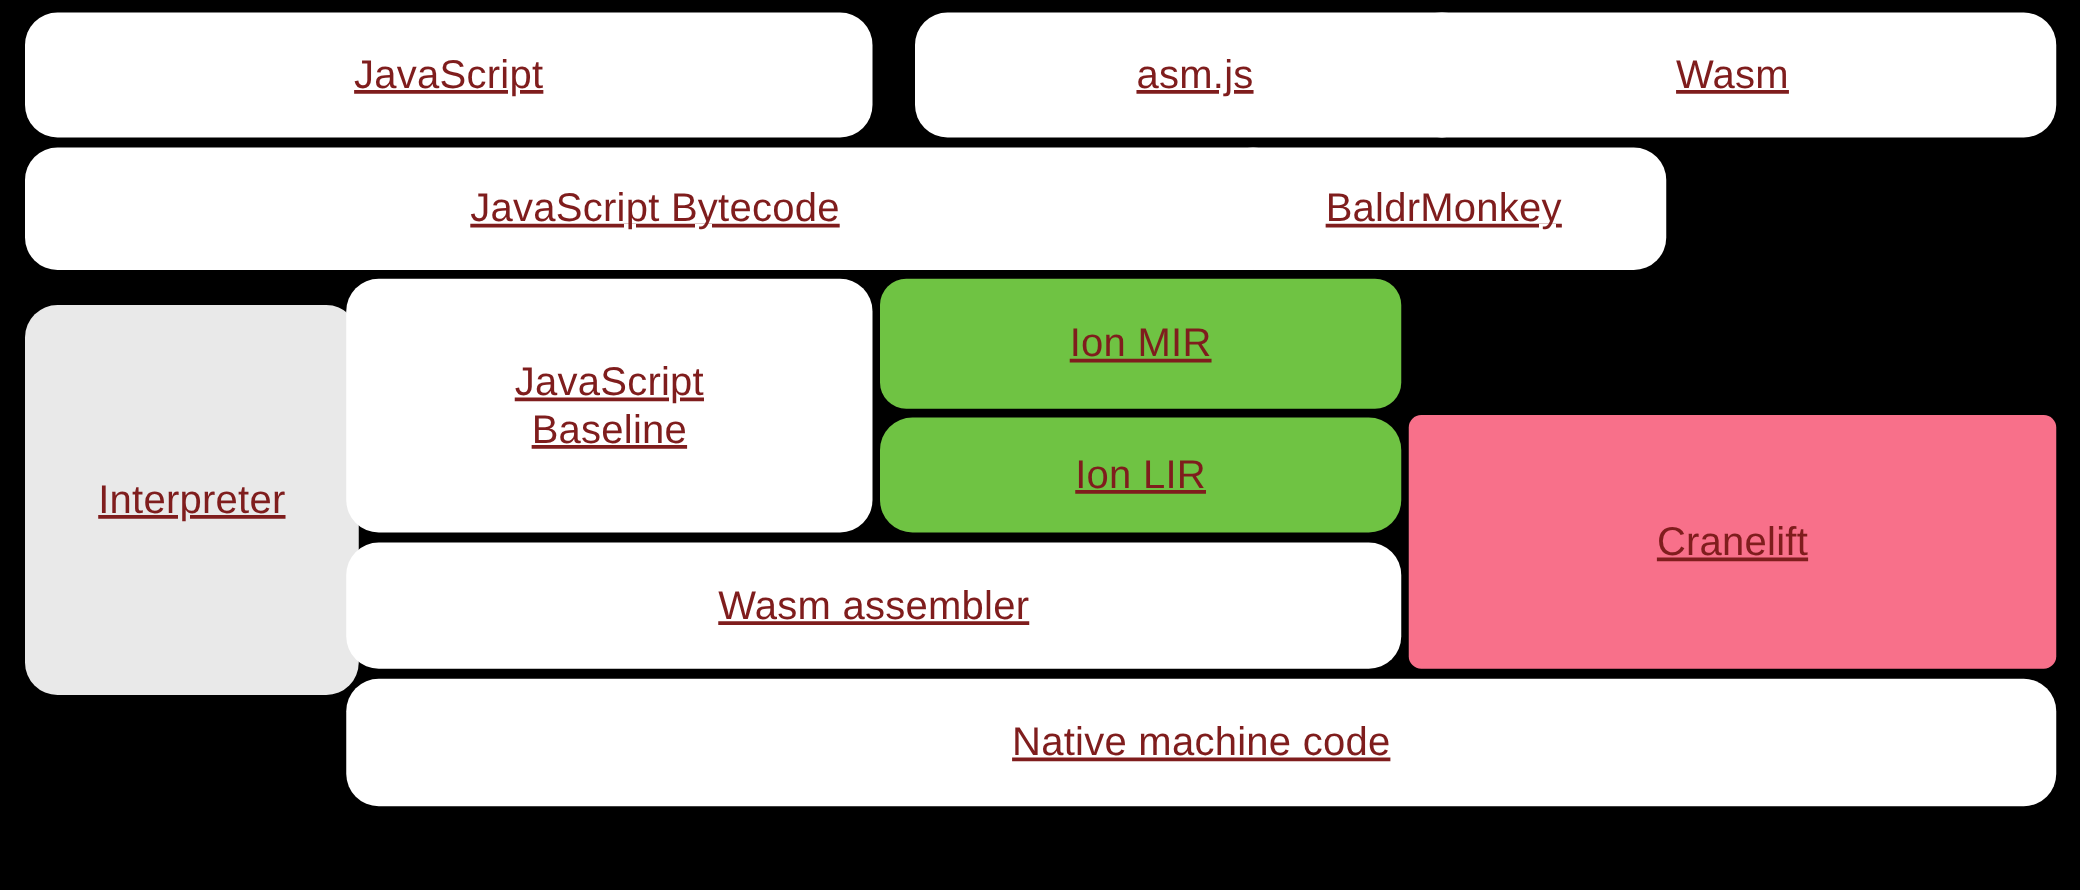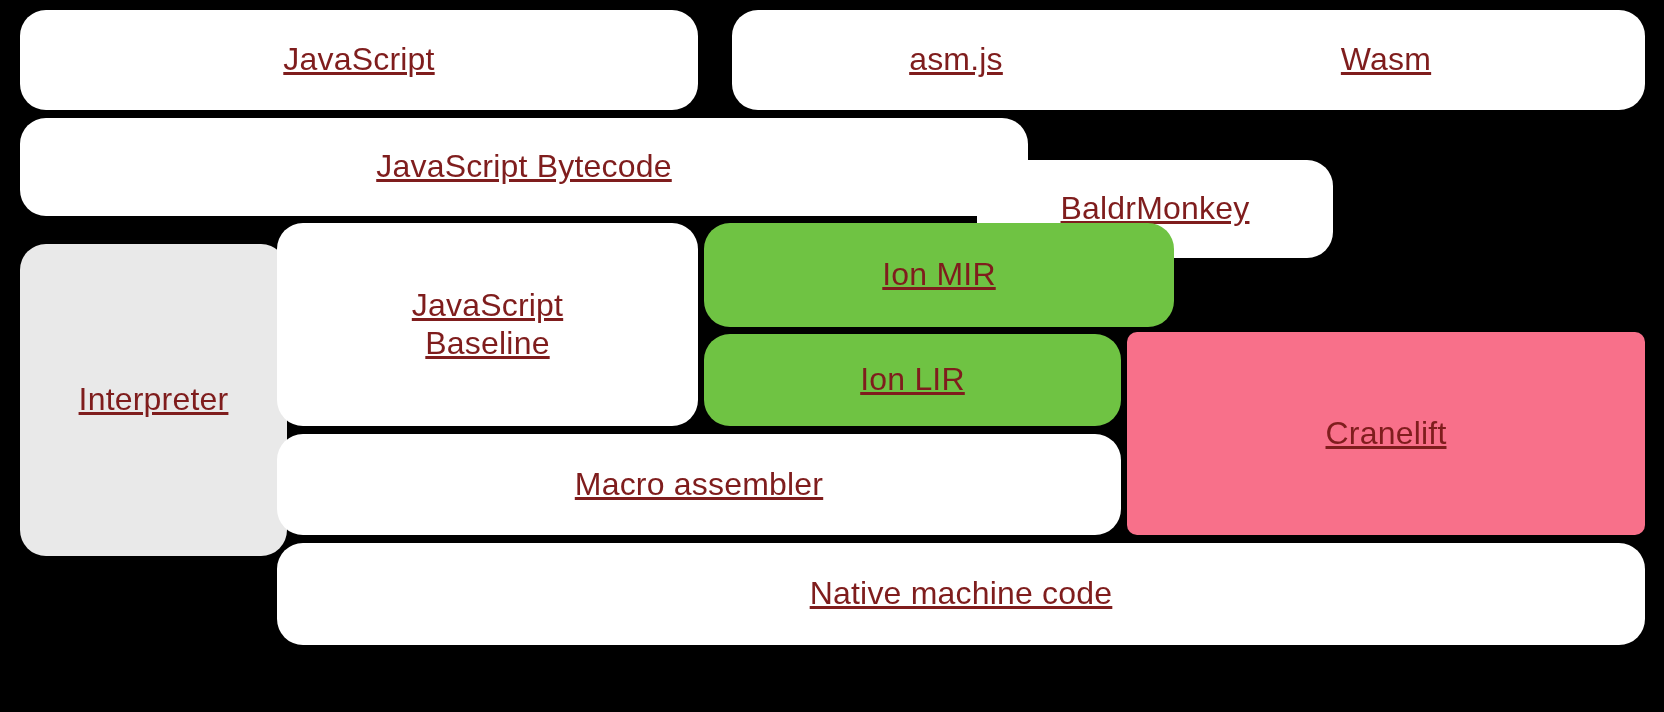--- a/index.html
+++ b/index.html
@@ -38,22 +38,22 @@
   .fill-pink   { background: #f8708a; border-radius: 10px; }
 </style>
 </head>
 <body>
 
 <div id="stage">
     <div class="node fill-white" style="left: 20px; top: 10px; width: 678px; height: 100px;">JavaScript</div>
     <div class="node fill-white" style="left: 704px; top: 10px; width: 448px; height: 100px; margin-left: 28px;">asm.js</div>
     <div class="node fill-white" style="left: 1127px; top: 10px; width: 518px; height: 100px;">Wasm</div>
     <div class="node fill-white" style="left: 20px; top: 118px; width: 1008px; height: 98px;">JavaScript Bytecode</div>
-    <div class="node fill-white" style="left: 977px; top: 118px; width: 356px; height: 98px; margin-top: 42px;">BaldrMonkey</div>
+    <div class="node fill-white" style="left: 977px; top: 118px; width: 356px; height: 98px;">BaldrMonkey</div>
     <div class="node fill-gray" style="left: 20px; top: 223px; width: 267px; height: 312px; margin-top: 21px;">Interpreter</div>
     <div class="node fill-white" style="left: 277px; top: 223px; width: 421px; height: 203px;">JavaScript
 Baseline</div>
-    <div class="node fill-green" style="left: 704px; top: 223px; width: 470px; height: 104px;">Ion MIR</div>
+    <div class="node fill-green" style="left: 704px; top: 223px; width: 417px; height: 104px; border-radius: 21px;">Ion MIR</div>
     <div class="node fill-green" style="left: 704px; top: 334px; width: 417px; height: 92px;">Ion LIR</div>
     <div class="node fill-pink" style="left: 1127px; top: 332px; width: 518px; height: 203px;">Cranelift</div>
-    <div class="node fill-white" style="left: 277px; top: 434px; width: 844px; height: 101px;">Macro assembler</div>
+    <div class="node fill-white" style="left: 277px; top: 434px; width: 844px; height: 101px;">Wasm assembler</div>
     <div class="node fill-white" style="left: 277px; top: 543px; width: 1368px; height: 102px;">Native machine code</div>
   </div>
 
 </body></html>

